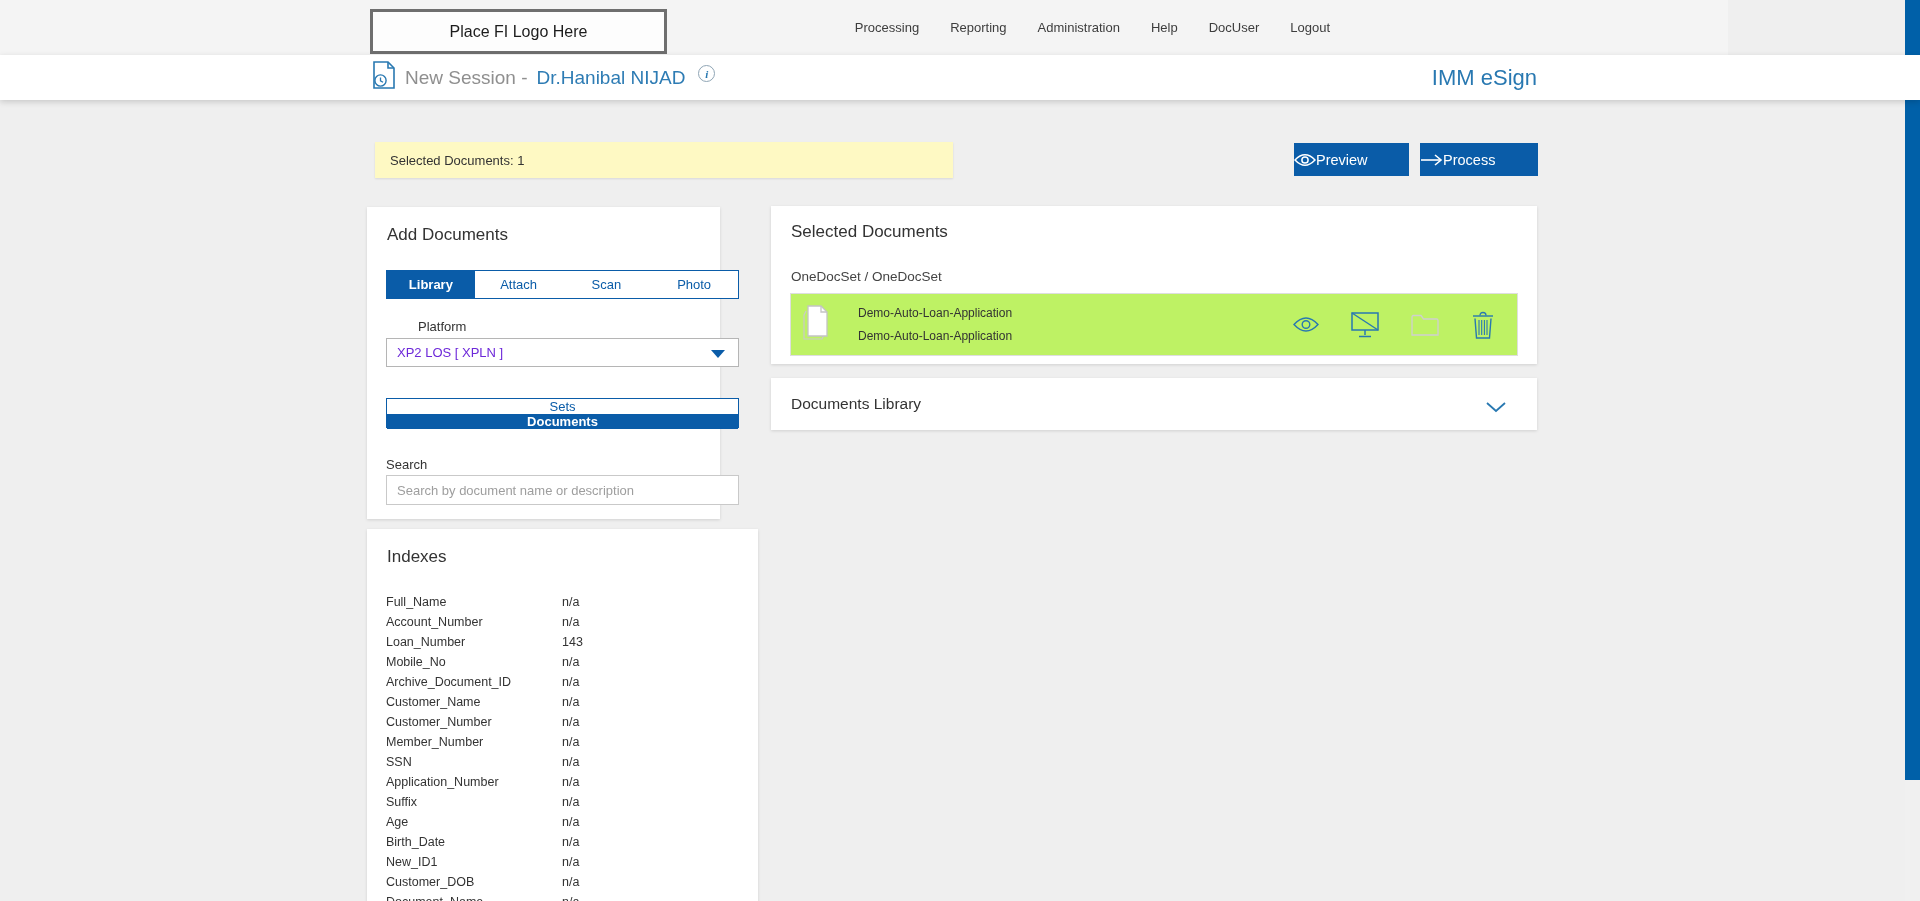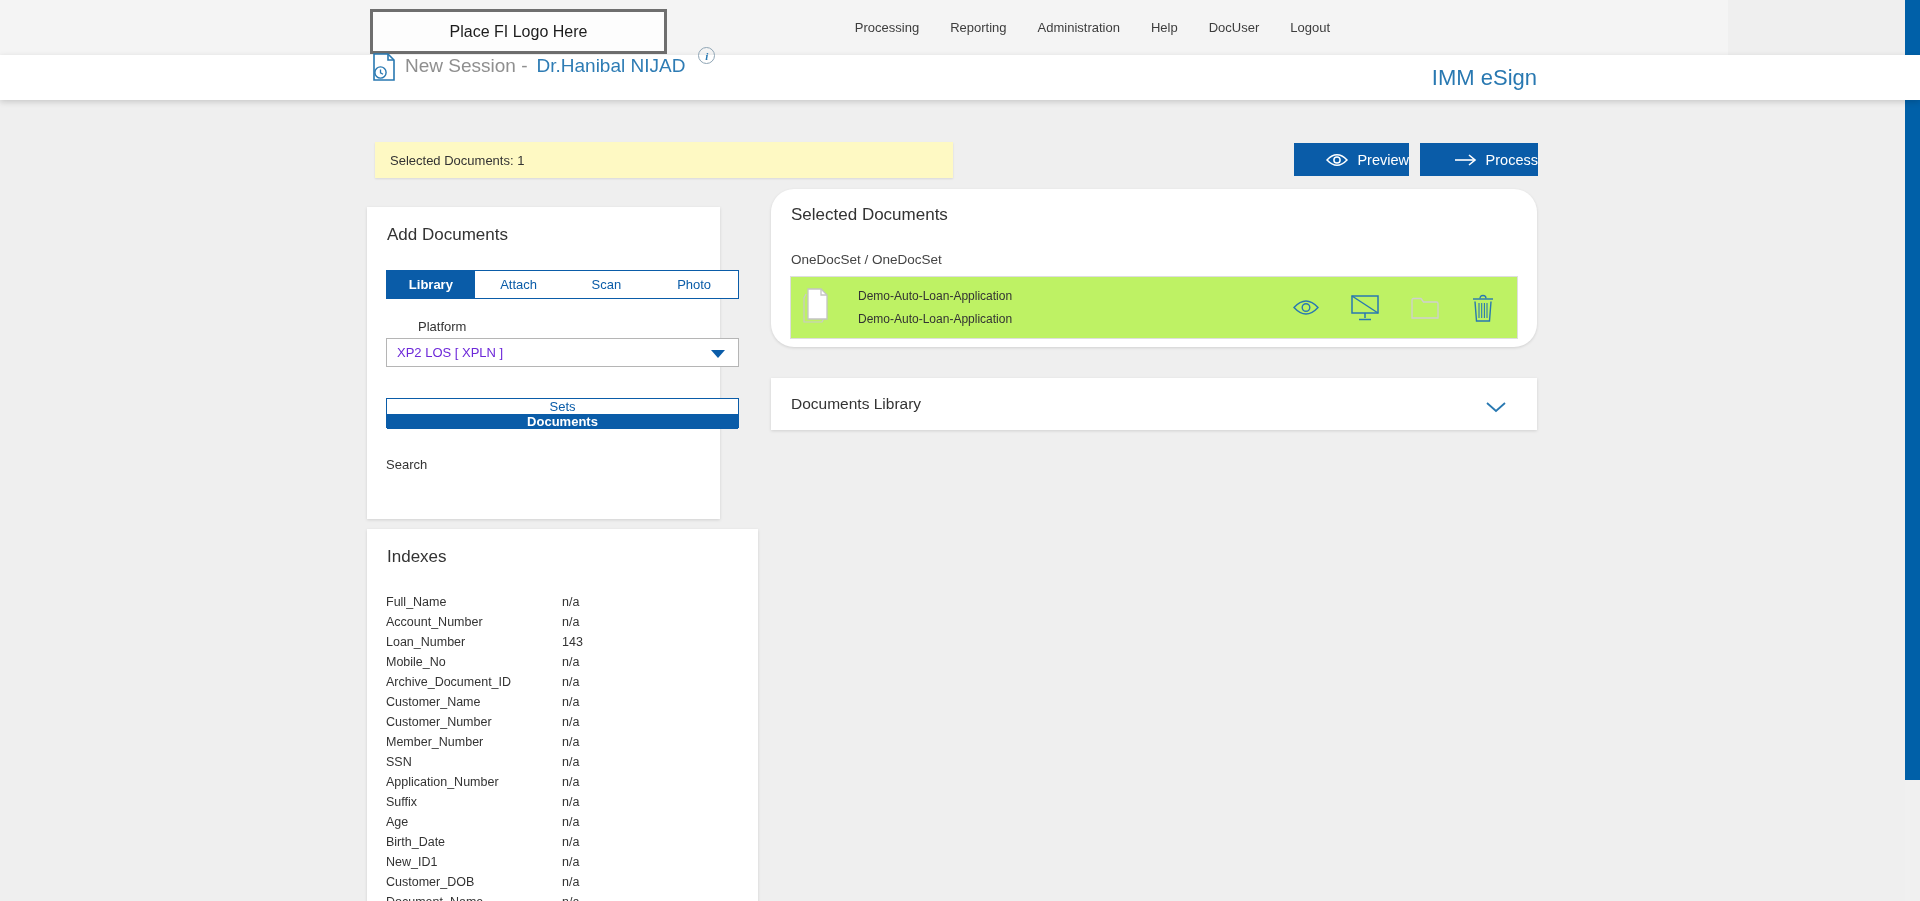--- a/index.html
+++ b/index.html
@@ -30,21 +30,21 @@
   .menu-item { font-size:13px; color:#3d3d3d; cursor:pointer; white-space:nowrap; }
 
   
   .header {
     position:absolute; left:0; top:55px; width:1920px; height:45px;
     background:#ffffff; box-shadow:0 2px 6px rgba(0,0,0,.16);
     z-index:5;
   }
   .session-group {
     position:absolute; left:372px; top:0; height:45px;
-    display:flex; gap:9px;
+    display:flex; align-items:center; gap:9px;
   }
   .session-prefix { font-size:19px; color:#8f8f8f; }
   .session-user   { font-size:19px; color:#2e7cb4; }
   .info-icon {
     width:17px; height:17px; border:1px solid #8fa5b5; border-radius:50%;
     display:flex; align-items:center; justify-content:center;
     font-family:"Liberation Serif", serif; font-style:italic; font-weight:bold;
     font-size:11px; color:#2878b1; margin-left:4px; margin-top:-8px; cursor:pointer;
   }
   .brand {
@@ -56,21 +56,21 @@
   
   .selected-bar {
     position:absolute; left:375px; top:142px; width:578px; height:36px;
     background:#fef9c3; box-shadow:0 1px 2px rgba(0,0,0,.10);
     display:flex; align-items:center; padding-left:15px;
     font-size:13px; color:#333;
   }
   .btn {
     position:absolute; top:143px; height:33px;
     background:#0a5ca8; color:#fff; border:none;
-    display:flex; align-items:center; justify-content:flex-end; gap:9px;
+    display:flex; align-items:center; justify-content:flex-start; gap:0;
     font-size:14.5px; font-family:inherit; cursor:pointer;
   }
   .btn-preview { left:1294px; width:115px; }
   .btn-process { left:1420px; width:118px; }
 
   
   .panel { position:absolute; background:#fff; box-shadow:0 1px 3px rgba(0,0,0,.13); }
   .panel-title { font-size:17px; color:#333; }
 
   
@@ -115,21 +115,21 @@
   .search-input::placeholder { color:#9e9e9e; }
 
   
   .p-indexes { left:367px; top:529px; width:391px; height:390px; }
   .p-indexes .panel-title { position:absolute; left:20px; top:18px; }
   .idx-rows { position:absolute; left:19px; top:63px; width:353px; }
   .idx-row { display:flex; height:20px; align-items:center; font-size:12.5px; color:#333; }
   .idx-label { width:176px; }
 
   
-  .p-seldocs { left:771px; top:189px; width:766px; height:158px;border-radius:23px; }
+  .p-seldocs { left:771px; top:206px; width:766px; height:158px; }
   .p-seldocs .panel-title { position:absolute; left:20px; top:16px; }
   .set-path { position:absolute; left:20px; top:63px; font-size:13.5px; color:#444; }
   .doc-row {
     position:absolute; left:19px; top:87px; width:728px; height:63px;
     border:1px solid #dedede; display:flex; align-items:center; background:#bef264;
   }
   .doc-icon { margin-left:11px; }
   .doc-text { margin-left:28px; display:flex; flex-direction:column; gap:9px; }
   .doc-name, .doc-desc { font-size:12px; color:#333; }
   .doc-actions { margin-left:auto; display:flex; align-items:center; gap:32px; padding-right:22px; }
@@ -223,20 +223,21 @@
     <span>XP2 LOS [ XPLN ]</span>
     <span class="caret-down"></span>
   </div>
 
   <div class="toggle">
     <div class="toggle-opt">Sets</div>
     <div class="toggle-opt active">Documents</div>
   </div>
 
   <div class="field-label lbl-search">Search</div>
+  <input class="search-input" type="text" placeholder="Search by document name or description" style="">
 </div>
 
 <div class="panel p-indexes">
   <div class="panel-title">Indexes</div>
   <div class="idx-rows">
     <div class="idx-row">
         <span class="idx-label">Full_Name</span>
         <span class="idx-value">n/a</span>
       </div>
     <div class="idx-row">

